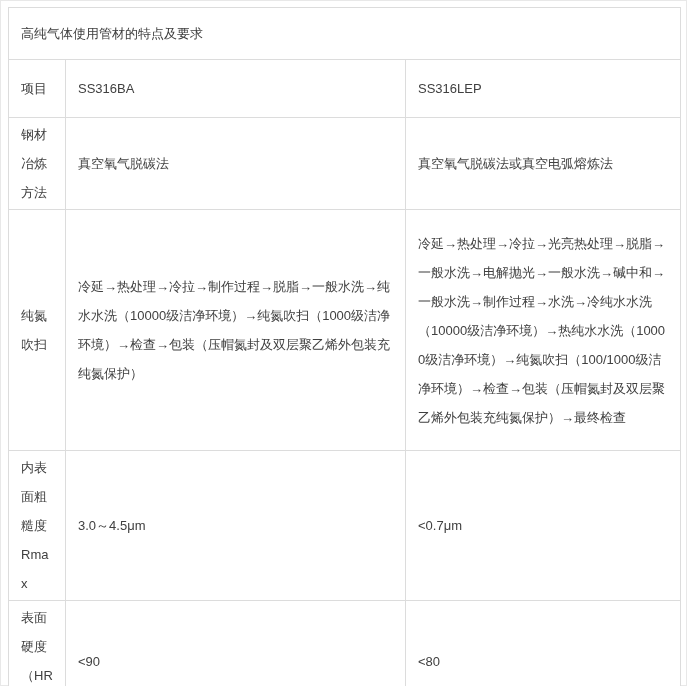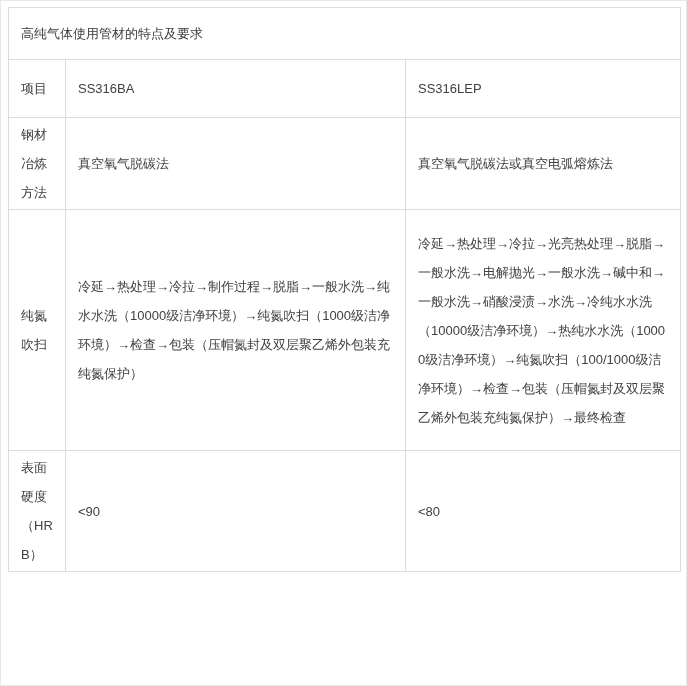--- a/index.html
+++ b/index.html
@@ -70,21 +70,26 @@
         <td>SS316LEP</td>
       </tr>
       <tr class="row-smelting">
         <td class="label-cell">钢材冶炼方法</td>
         <td>真空氧气脱碳法</td>
         <td>真空氧气脱碳法或真空电弧熔炼法</td>
       </tr>
       <tr class="row-process">
         <td class="label-cell">纯氮吹扫</td>
         <td>冷延→热处理→冷拉→制作过程→脱脂→一般水洗→纯水水洗（10000级洁净环境）→纯氮吹扫（1000级洁净环境）→检查→包装（压帽氮封及双层聚乙烯外包装充纯氮保护）</td>
-        <td>冷延→热处理→冷拉→光亮热处理→脱脂→一般水洗→电解抛光→一般水洗→碱中和→一般水洗→硝酸浸渍→水洗→冷纯水水洗（10000级洁净环境）→热纯水水洗（10000级洁净环境）→纯氮吹扫（100/1000级洁净环境）→检查→包装（压帽氮封及双层聚乙烯外包装充纯氮保护）→最终检查</td>
+        <td>冷延→热处理→冷拉→光亮热处理→脱脂→一般水洗→电解抛光→一般水洗→碱中和→一般水洗→制作过程→水洗→冷纯水水洗（10000级洁净环境）→热纯水水洗（10000级洁净环境）→纯氮吹扫（100/1000级洁净环境）→检查→包装（压帽氮封及双层聚乙烯外包装充纯氮保护）→最终检查</td>
+      </tr>
+      <tr class="row-roughness">
+        <td class="label-cell">内表面粗糙度Rmax</td>
+        <td>3.0～4.5μm</td>
+        <td>&lt;0.7μm</td>
       </tr>
       <tr class="row-hardness">
         <td class="label-cell">表面硬度（HRB）</td>
         <td>&lt;90</td>
         <td>&lt;80</td>
       </tr>
 
     </tbody>
   </table>
 </div>

